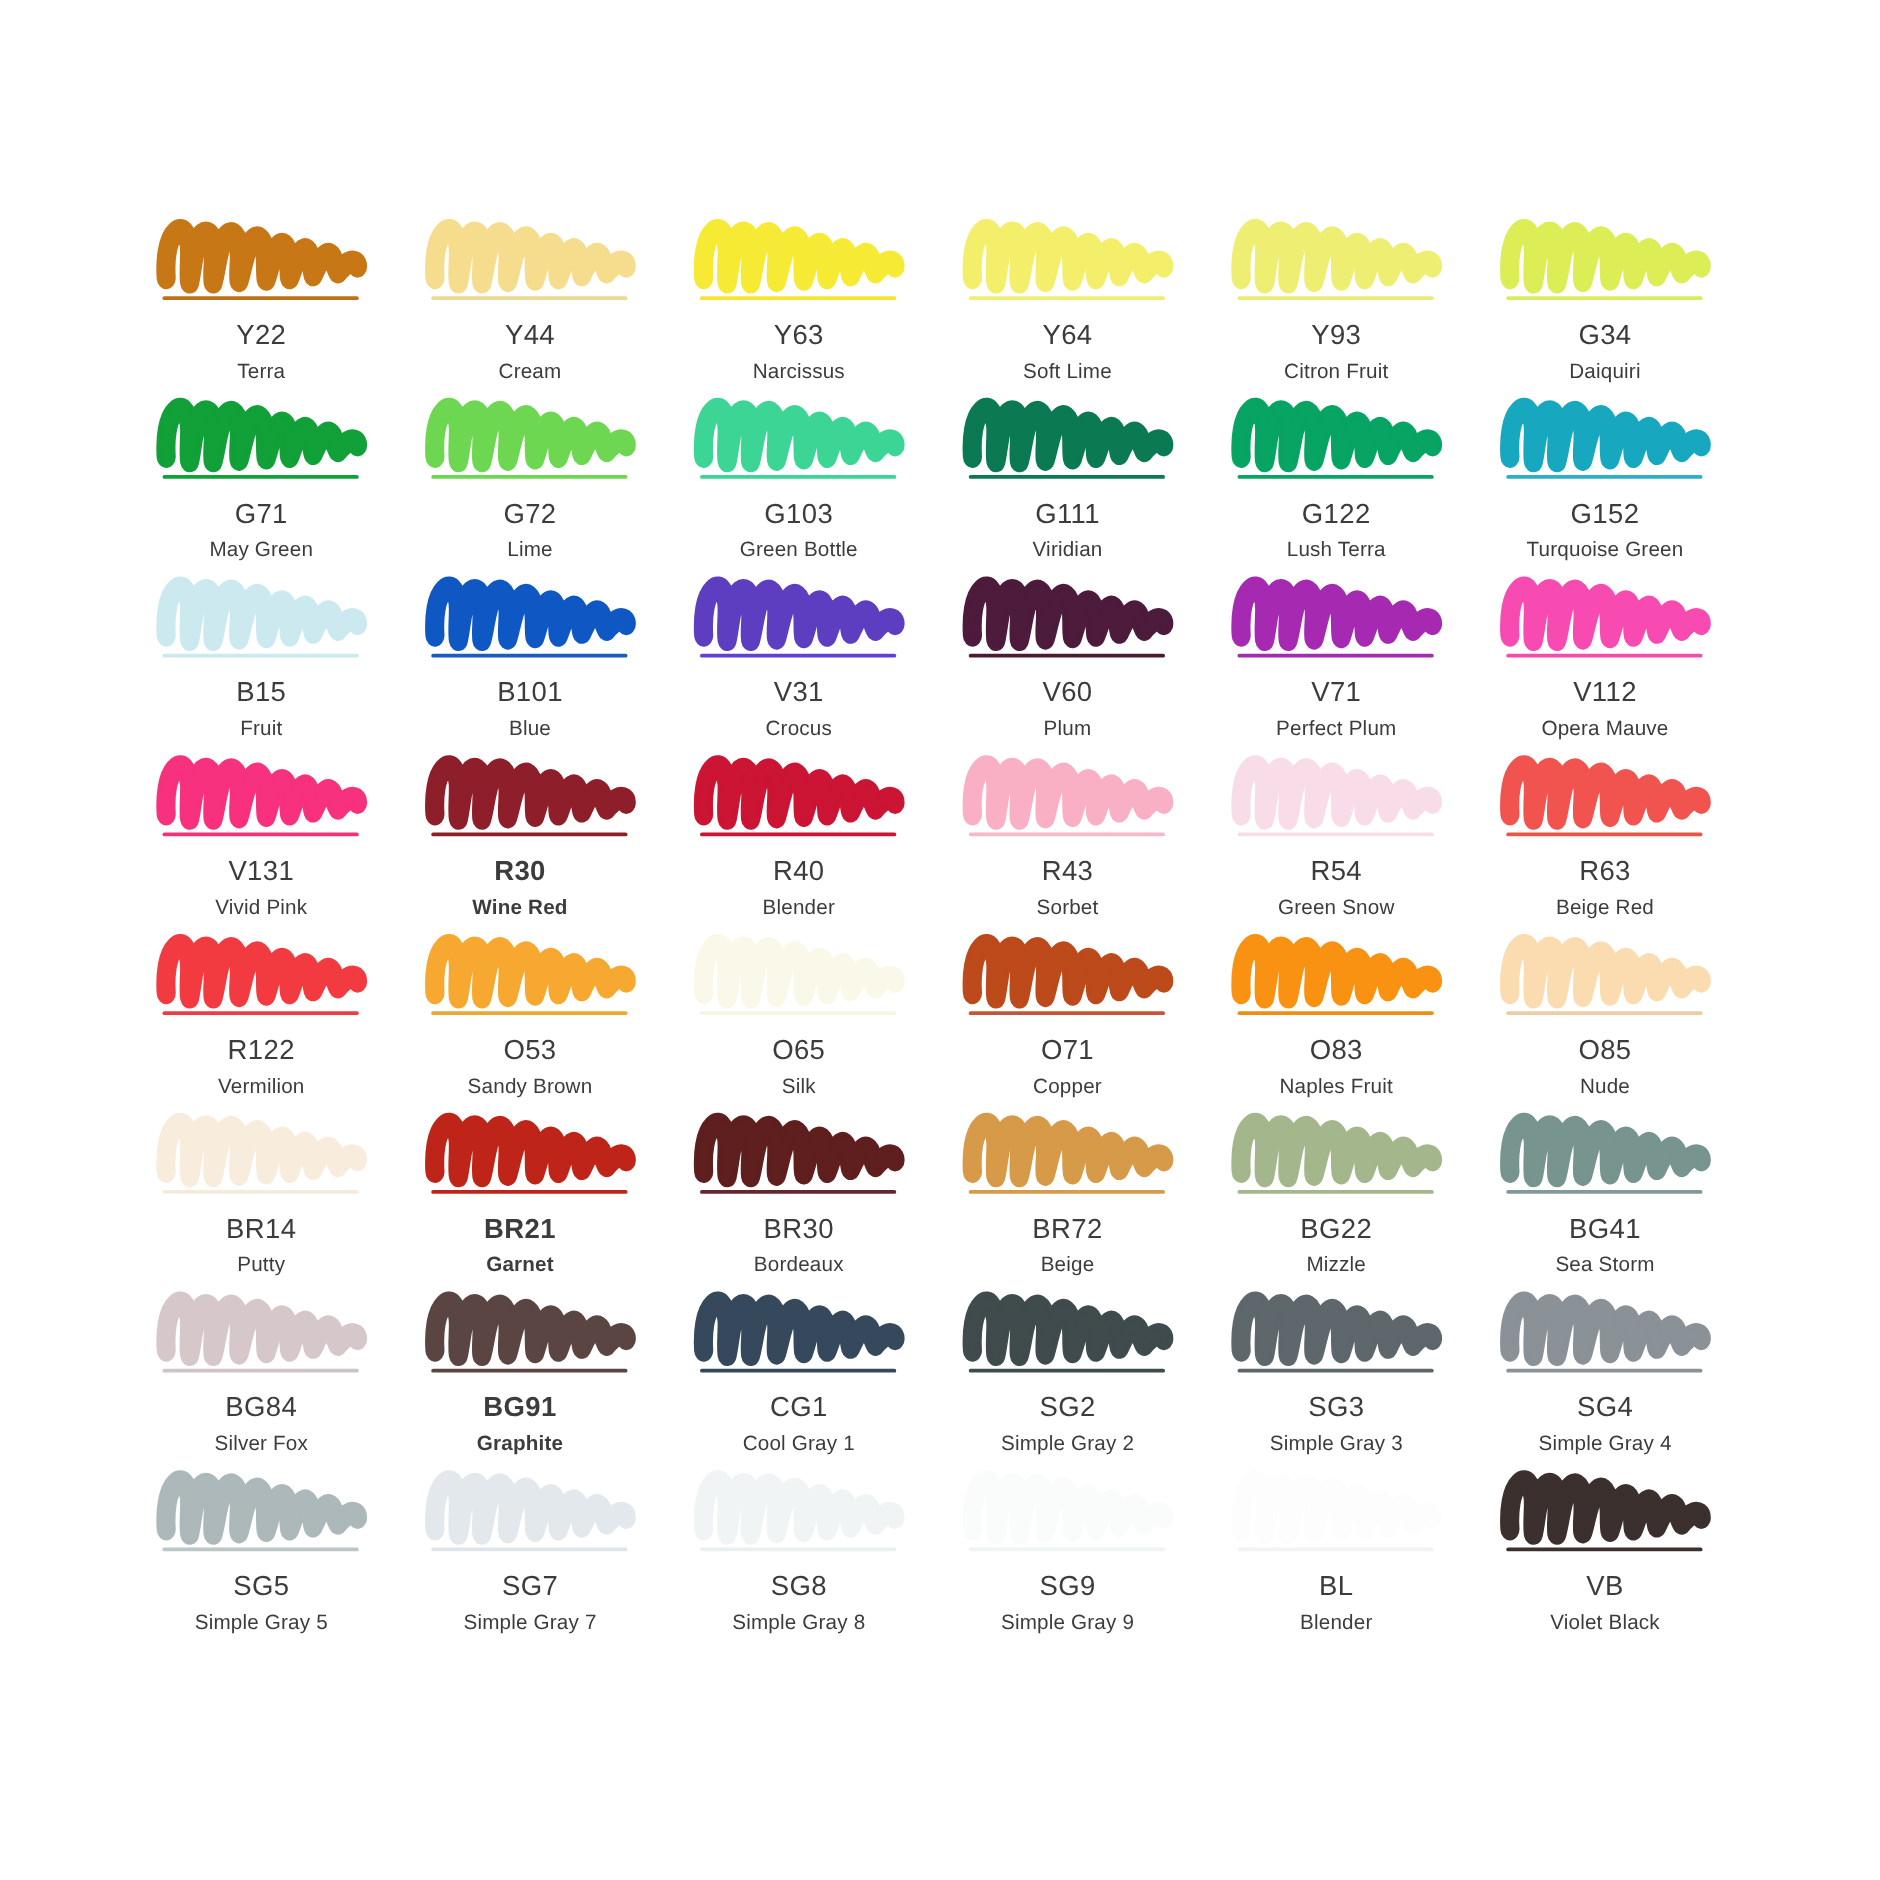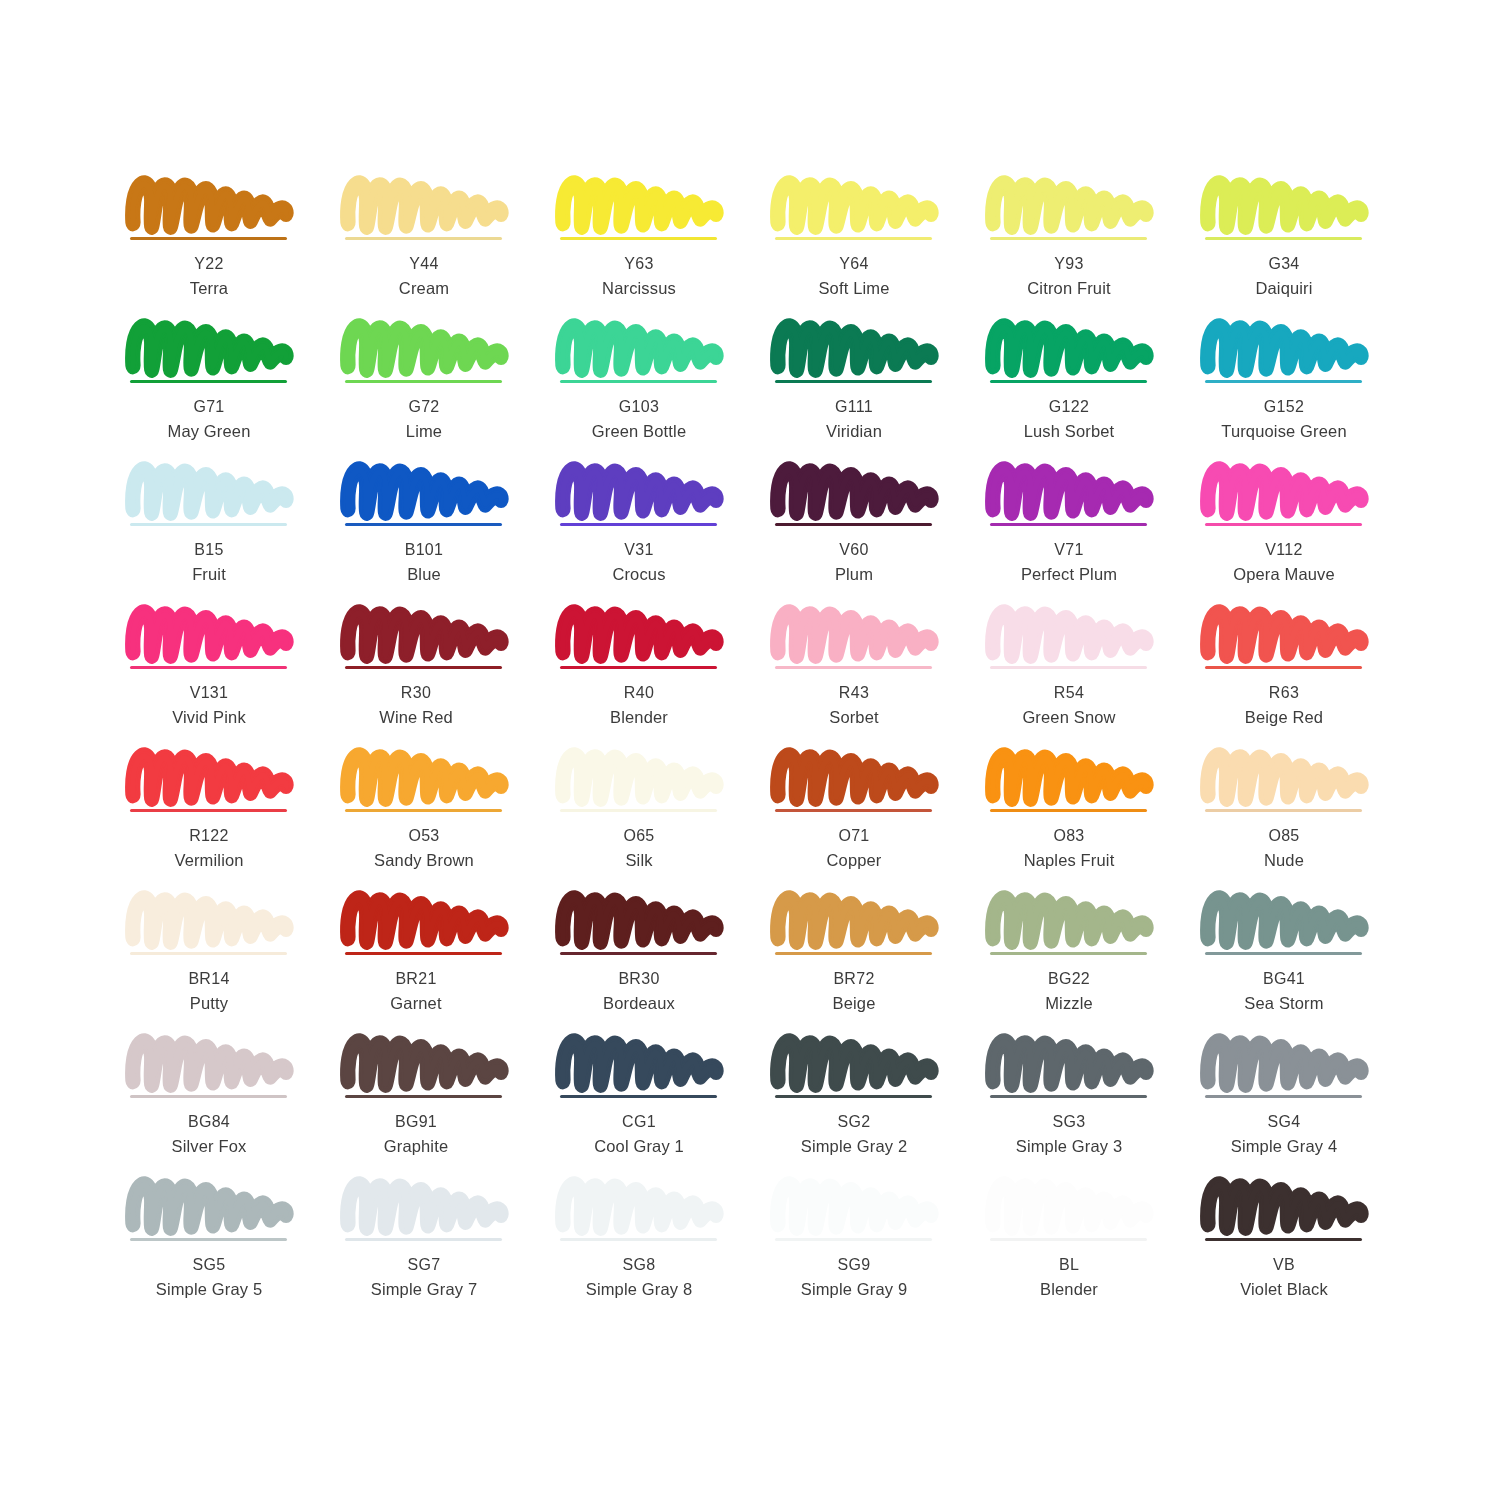--- a/index.html
+++ b/index.html
@@ -59,30 +59,30 @@
     position: absolute;
     left: 0px;
     top: 76px;
     width: 178px;
     text-align: center;
     color: #3c3c3c;
     line-height: 1.48;
   }
   .swatch-code {
     display: block;
-    font-size: 16px;
+    font-size: 22px;
     letter-spacing: 0.3px;
   }
   .swatch-name {
     display: block;
     font-size: 16.5px;
     letter-spacing: 0.15px;
   }
   
-  .label-shift-left .swatch-label { left: -8px; }
+  .label-shift-left .swatch-label { left: -8px; font-weight: bold; }
 </style>
 </head>
 <body>
 
 <div id="chart-root">
   <div id="swatch-grid">
       <div class="swatch-cell">
         <div class="stroke-wrap">
           <svg viewBox="0 0 162 50" preserveAspectRatio="none">
             <g fill="none" stroke="#c87716" stroke-linecap="round" stroke-linejoin="round">
@@ -259,21 +259,21 @@
               <path d="M3 40 C 2 27, 4 14, 10 9 C 17 3, 22 12, 22 22 C 22 30, 21 38, 22 43 C 24 36, 25 22, 29 14 C 33 6, 40 7, 41 18 C 42 28, 40 36, 41 43 C 44 34, 45 20, 50 13 C 55 6, 61 9, 62 19 C 63 29, 61 36, 62 42 C 65 34, 67 21, 72 15 C 77 9, 82 13, 83 22 C 84 30, 83 36, 84 41 C 87 34, 89 24, 93 19 C 97 14, 101 17, 102 25 C 103 31, 102 36, 103 40 C 106 34, 108 26, 112 22 C 116 18, 119 21, 120 27 C 121 32, 121 35, 122 38 C 125 33, 127 28, 131 25 C 135 22, 138 24, 139 29 C 140 33, 141 34, 142 36 C 145 33, 148 30, 152 29 C 156 28, 158 30, 158 32" stroke-width="15.5" opacity="1"></path>
               <path d="M3 40 C 2 27, 4 14, 10 9 C 17 3, 22 12, 22 22 C 22 30, 21 38, 22 43 C 24 36, 25 22, 29 14 C 33 6, 40 7, 41 18 C 42 28, 40 36, 41 43 C 44 34, 45 20, 50 13 C 55 6, 61 9, 62 19 C 63 29, 61 36, 62 42 C 65 34, 67 21, 72 15 C 77 9, 82 13, 83 22 C 84 30, 83 36, 84 41 C 87 34, 89 24, 93 19 C 97 14, 101 17, 102 25 C 103 31, 102 36, 103 40 C 106 34, 108 26, 112 22 C 116 18, 119 21, 120 27 C 121 32, 121 35, 122 38 C 125 33, 127 28, 131 25 C 135 22, 138 24, 139 29 C 140 33, 141 34, 142 36 C 145 33, 148 30, 152 29 C 156 28, 158 30, 158 32" stroke-width="11.5" opacity="1"></path>
               <path d="M3 40 C 2 27, 4 14, 10 9 C 17 3, 22 12, 22 22 C 22 30, 21 38, 22 43 C 24 36, 25 22, 29 14 C 33 6, 40 7, 41 18 C 42 28, 40 36, 41 43 C 44 34, 45 20, 50 13 C 55 6, 61 9, 62 19 C 63 29, 61 36, 62 42 C 65 34, 67 21, 72 15 C 77 9, 82 13, 83 22 C 84 30, 83 36, 84 41 C 87 34, 89 24, 93 19 C 97 14, 101 17, 102 25 C 103 31, 102 36, 103 40 C 106 34, 108 26, 112 22 C 116 18, 119 21, 120 27 C 121 32, 121 35, 122 38 C 125 33, 127 28, 131 25 C 135 22, 138 24, 139 29 C 140 33, 141 34, 142 36 C 145 33, 148 30, 152 29 C 156 28, 158 30, 158 32" stroke-width="8.5" opacity="1"></path>
               <path d="M3 40 C 2 27, 4 14, 10 9 C 17 3, 22 12, 22 22 C 22 30, 21 38, 22 43 C 24 36, 25 22, 29 14 C 33 6, 40 7, 41 18 C 42 28, 40 36, 41 43 C 44 34, 45 20, 50 13 C 55 6, 61 9, 62 19 C 63 29, 61 36, 62 42 C 65 34, 67 21, 72 15 C 77 9, 82 13, 83 22 C 84 30, 83 36, 84 41 C 87 34, 89 24, 93 19 C 97 14, 101 17, 102 25 C 103 31, 102 36, 103 40 C 106 34, 108 26, 112 22 C 116 18, 119 21, 120 27 C 121 32, 121 35, 122 38 C 125 33, 127 28, 131 25 C 135 22, 138 24, 139 29 C 140 33, 141 34, 142 36 C 145 33, 148 30, 152 29 C 156 28, 158 30, 158 32" stroke-width="5.5"></path>
             </g>
           </svg>
         </div>
         <div class="swatch-rule" style="background: rgb(7, 164, 100);"></div>
         <div class="swatch-label">
           <span class="swatch-code">G122</span>
-          <span class="swatch-name">Lush Sorbet</span>
+          <span class="swatch-name">Lush Terra</span>
         </div>
       </div>
       <div class="swatch-cell">
         <div class="stroke-wrap">
           <svg viewBox="0 0 162 50" preserveAspectRatio="none">
             <g fill="none" stroke="#17a8bf" stroke-linecap="round" stroke-linejoin="round">
               <path d="M3 40 C 2 27, 4 14, 10 9 C 17 3, 22 12, 22 22 C 22 30, 21 38, 22 43 C 24 36, 25 22, 29 14 C 33 6, 40 7, 41 18 C 42 28, 40 36, 41 43 C 44 34, 45 20, 50 13 C 55 6, 61 9, 62 19 C 63 29, 61 36, 62 42 C 65 34, 67 21, 72 15 C 77 9, 82 13, 83 22 C 84 30, 83 36, 84 41 C 87 34, 89 24, 93 19 C 97 14, 101 17, 102 25 C 103 31, 102 36, 103 40 C 106 34, 108 26, 112 22 C 116 18, 119 21, 120 27 C 121 32, 121 35, 122 38 C 125 33, 127 28, 131 25 C 135 22, 138 24, 139 29 C 140 33, 141 34, 142 36 C 145 33, 148 30, 152 29 C 156 28, 158 30, 158 32" stroke-width="15.5" opacity="1"></path>
               <path d="M3 40 C 2 27, 4 14, 10 9 C 17 3, 22 12, 22 22 C 22 30, 21 38, 22 43 C 24 36, 25 22, 29 14 C 33 6, 40 7, 41 18 C 42 28, 40 36, 41 43 C 44 34, 45 20, 50 13 C 55 6, 61 9, 62 19 C 63 29, 61 36, 62 42 C 65 34, 67 21, 72 15 C 77 9, 82 13, 83 22 C 84 30, 83 36, 84 41 C 87 34, 89 24, 93 19 C 97 14, 101 17, 102 25 C 103 31, 102 36, 103 40 C 106 34, 108 26, 112 22 C 116 18, 119 21, 120 27 C 121 32, 121 35, 122 38 C 125 33, 127 28, 131 25 C 135 22, 138 24, 139 29 C 140 33, 141 34, 142 36 C 145 33, 148 30, 152 29 C 156 28, 158 30, 158 32" stroke-width="11.5" opacity="1"></path>
               <path d="M3 40 C 2 27, 4 14, 10 9 C 17 3, 22 12, 22 22 C 22 30, 21 38, 22 43 C 24 36, 25 22, 29 14 C 33 6, 40 7, 41 18 C 42 28, 40 36, 41 43 C 44 34, 45 20, 50 13 C 55 6, 61 9, 62 19 C 63 29, 61 36, 62 42 C 65 34, 67 21, 72 15 C 77 9, 82 13, 83 22 C 84 30, 83 36, 84 41 C 87 34, 89 24, 93 19 C 97 14, 101 17, 102 25 C 103 31, 102 36, 103 40 C 106 34, 108 26, 112 22 C 116 18, 119 21, 120 27 C 121 32, 121 35, 122 38 C 125 33, 127 28, 131 25 C 135 22, 138 24, 139 29 C 140 33, 141 34, 142 36 C 145 33, 148 30, 152 29 C 156 28, 158 30, 158 32" stroke-width="8.5" opacity="1"></path>
               <path d="M3 40 C 2 27, 4 14, 10 9 C 17 3, 22 12, 22 22 C 22 30, 21 38, 22 43 C 24 36, 25 22, 29 14 C 33 6, 40 7, 41 18 C 42 28, 40 36, 41 43 C 44 34, 45 20, 50 13 C 55 6, 61 9, 62 19 C 63 29, 61 36, 62 42 C 65 34, 67 21, 72 15 C 77 9, 82 13, 83 22 C 84 30, 83 36, 84 41 C 87 34, 89 24, 93 19 C 97 14, 101 17, 102 25 C 103 31, 102 36, 103 40 C 106 34, 108 26, 112 22 C 116 18, 119 21, 120 27 C 121 32, 121 35, 122 38 C 125 33, 127 28, 131 25 C 135 22, 138 24, 139 29 C 140 33, 141 34, 142 36 C 145 33, 148 30, 152 29 C 156 28, 158 30, 158 32" stroke-width="5.5"></path>

